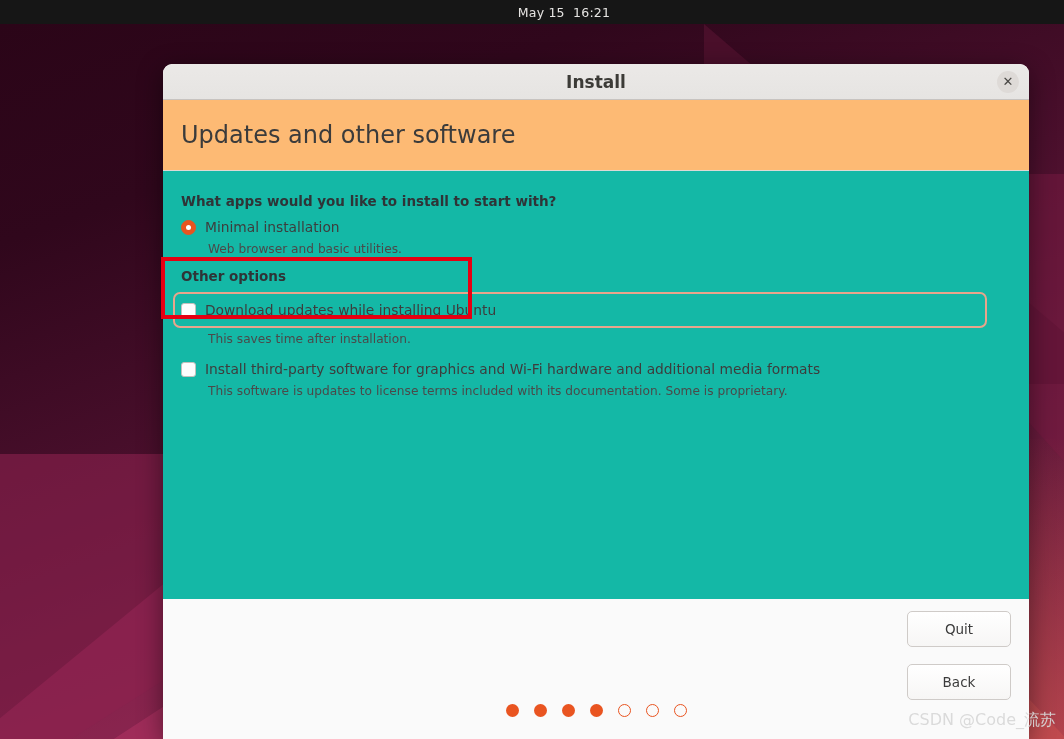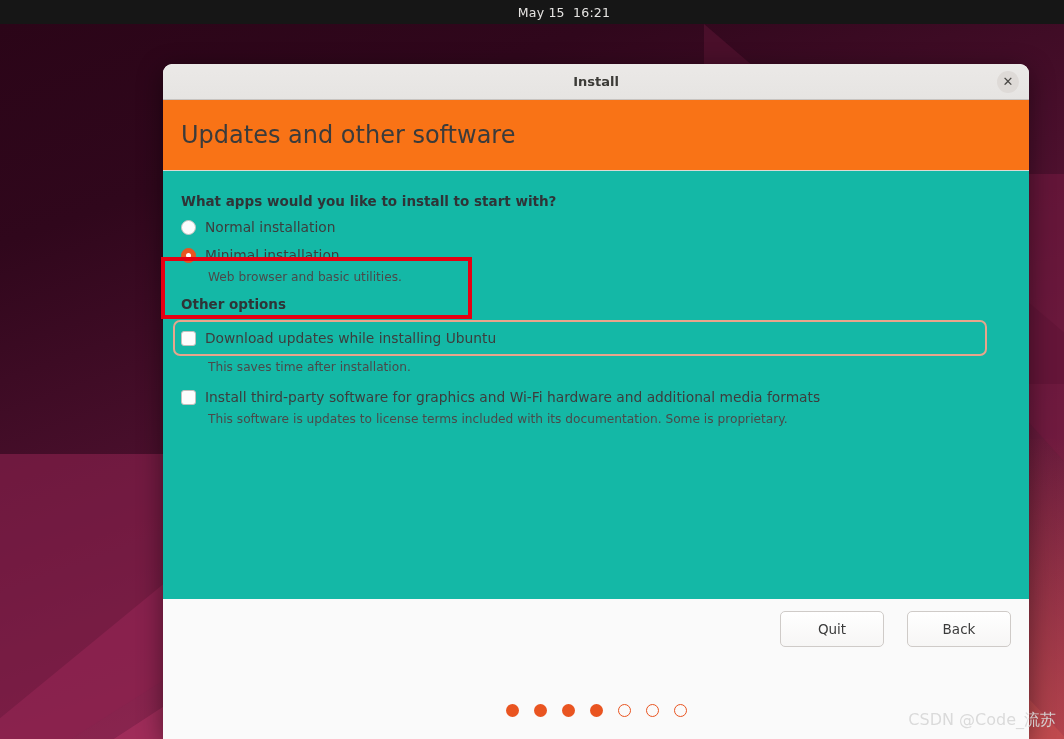--- a/index.html
+++ b/index.html
@@ -111,41 +111,41 @@
     height: 35px;
     background: linear-gradient(180deg, #ebe9e7 0%, #e6e4e2 100%);
     border-bottom: 1px solid #c7c3c0;
     border-top-left-radius: 9px;
     border-top-right-radius: 9px;
     display: flex;
     align-items: center;
     justify-content: center;
   }
   #titlebar .title {
-    font-size: 13px;
+    font-size: 17px;
     font-weight: bold;
     color: #3c3b37;
   }
   #close-btn {
     position: absolute;
     right: 10px; top: 50%;
     transform: translateY(-50%);
     width: 22px; height: 22px;
     border-radius: 50%;
     background: #dedad7;
     color: #4a4845;
     font-size: 13px;
     line-height: 22px;
     text-align: center;
     cursor: pointer;
   }
 
   #dialog-header {
     height: 70px;
-    background: #f97316;
+    background: #fdba74;
     border-bottom: 1px solid #dcd9d6;
     display: flex;
     align-items: center;
   }
   #dialog-header .page-title {
     margin-left: 18px;
     font-size: 24px;
     color: #3b3b3b;
     font-weight: normal;
   }
@@ -239,21 +239,22 @@
     position: absolute;
     left: 0; bottom: 0;
     width: 866px;
     height: 140px;
     background: #fafafa;
   }
   #buttons {
     position: absolute;
     right: 18px; top: 12px;
     display: flex;
-    gap: 23px;
+    gap: 17px;
+    flex-direction: column;
   }
   .btn {
     min-width: 102px;
     height: 34px;
     border: 1px solid #cfcbc8;
     border-radius: 5px;
     background: linear-gradient(180deg, #ffffff 0%, #f7f6f5 100%);
     color: #3b3b3b;
     font-size: 13.5px;
     display: flex;
@@ -328,24 +329,20 @@
 
     <div id="dialog-header">
       <div class="page-title">Updates and other software</div>
     </div>
 
     <div id="content">
 
       <div class="section-heading">What apps would you like to install to start with?</div>
 
       <div id="normal-group">
-        <div class="opt-row">
-          <span class="radio"></span>
-          <span class="opt-label">Normal installation</span>
-        </div>
       </div>
 
       <div id="minimal-group">
         <div class="opt-row">
           <span class="radio checked"></span>
           <span class="opt-label">Minimal installation</span>
         </div>
         <div class="opt-desc">Web browser and basic utilities.</div>
       </div>
 

